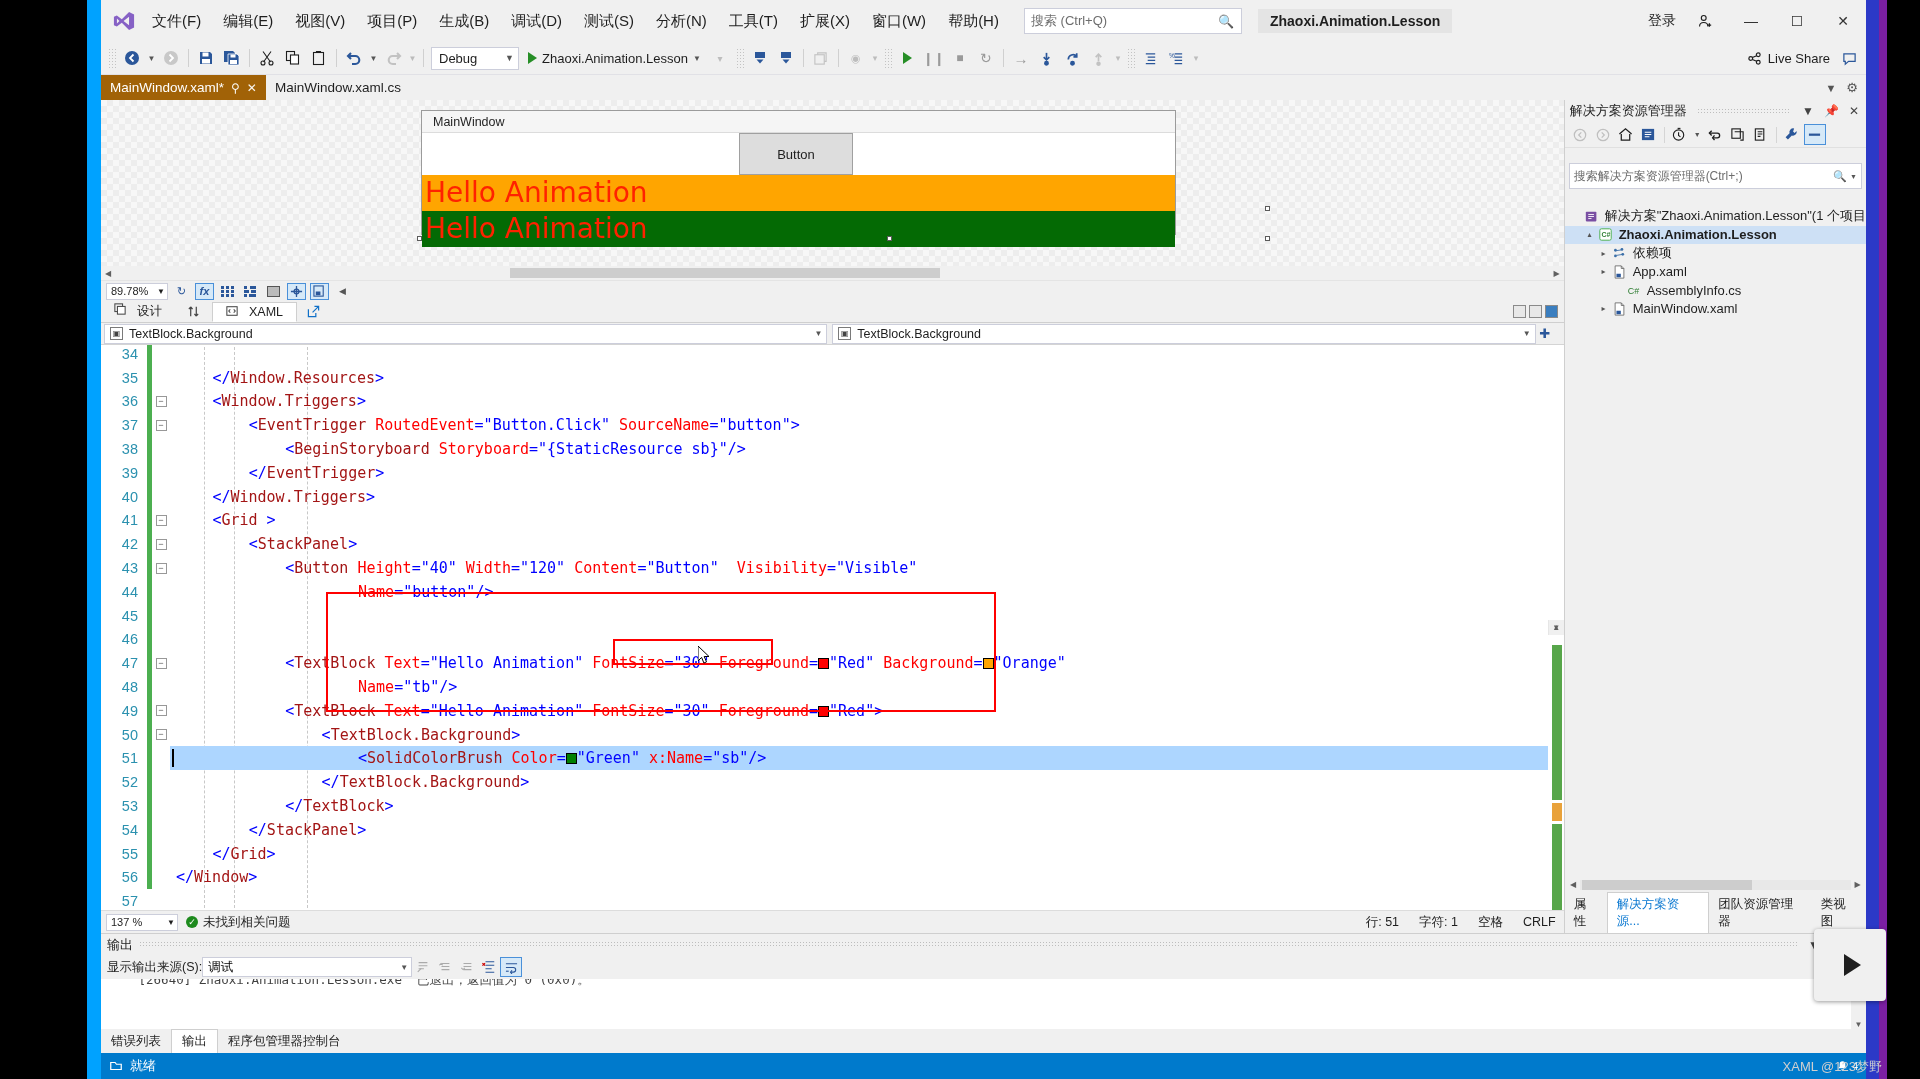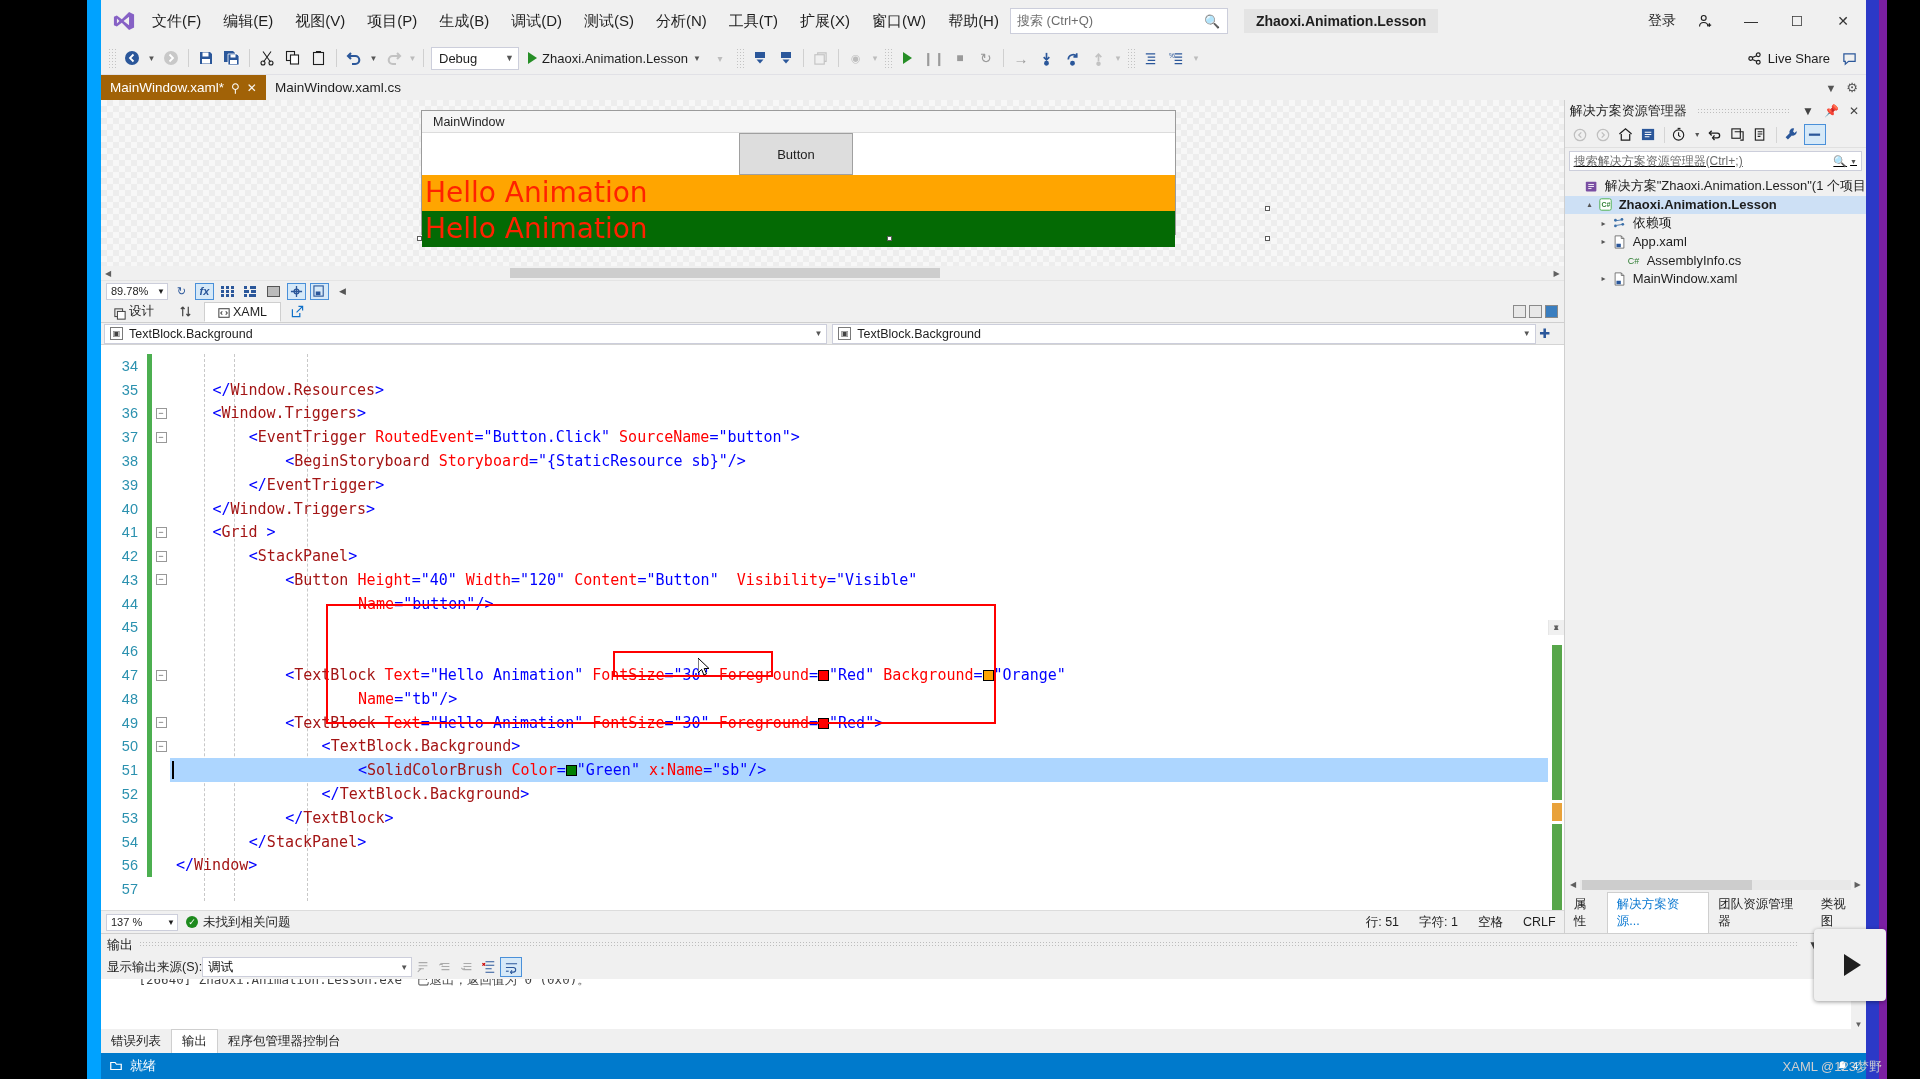--- a/index.html
+++ b/index.html
@@ -21,21 +21,21 @@
   
   .vs { position:absolute; left:101px; top:0; width:1765px; height:1079px; background:#f0f0f0;
         display:flex; flex-direction:column; }
 
   
   .titlebar { height:42px; background:#f0f0f0; display:flex; align-items:center;
               flex:0 0 42px; position:relative; }
   .vs-logo { width:34px; height:30px; margin-left:6px; display:flex; align-items:center; justify-content:center; }
   .menu { display:flex; align-items:center; height:100%; }
   .menu-item { font-size:15px; color:#1e1e1e; padding:4px 11px; white-space:nowrap; cursor:default; }
-  .search-box { width:218px; height:16px; border:1px solid #cccedb;
+  .search-box { margin-left:14px; width:218px; height:16px; border:1px solid #cccedb;
                 background:#fff; display:flex; align-items:center; padding:12px 6px; }
   .search-box span.ph { font-size:13px; color:#6d6d6d; }
   .search-ico { margin-left:auto; font-size:13px; color:#444; }
   .proj-chip { margin-left:16px; background:#e4e4e4; padding:4px 12px;
                font-size:14px; font-weight:bold; color:#1e1e1e; }
   .title-right { margin-left:auto; display:flex; align-items:center; height:100%; }
   .signin { font-size:14px; color:#1e1e1e; padding:0 6px; }
   .winbtn { width:46px; height:42px; display:flex; align-items:center; justify-content:center;
             font-size:14px; color:#333; }
 
@@ -102,21 +102,21 @@
             padding-left:5px; border-top:1px solid #e4e4e4; }
   .zcombo { width:62px; height:17px; border:1px solid #cccedb; background:#fff; font-size:11px;
             display:flex; align-items:center; padding:0 2px 0 4px; color:#1e1e1e; }
   .zcombo .caret { margin-left:auto; font-size:8px; }
   .dz-ico { width:19px; height:17px; display:flex; align-items:center; justify-content:center;
             font-size:11px; color:#2b579a; }
   .dz-ico.box { border:1px solid #4a90d9; background:#d6e9f8; }
 
   .viewtabs { flex:0 0 22px; background:#f0f0f0; display:flex; align-items:center;
               gap:0; font-size:12.5px; color:#1e1e1e; border-bottom:1px solid #cfcfcf; }
-  .vt { display:flex; align-items:flex-end; gap:3px; padding:2px 13px; }
+  .vt { display:flex; align-items:flex-start; gap:11px; padding:2px 13px; }
   .vt.active { background:#fff; border:1px solid #cfcfcf; border-bottom:1px solid #fff; margin-bottom:-1px; }
   .vt-right { margin-left:auto; display:flex; gap:3px; padding-right:6px; }
   .vt-sq { width:13px; height:13px; border:1px solid #8a8a8a; background:#e8e8e8; }
 
   
   .navbar2 { flex:0 0 22px; background:#f0f0f0; display:flex; align-items:center;
              border-bottom:1px solid #d4d4d4; }
   .navsel { height:20px; border:1px solid #cccedb; background:#fff; display:flex;
             align-items:center; gap:6px; font-size:12.5px; color:#1e1e1e; padding:0 4px 0 5px; }
   .navsel .caret { margin-left:auto; font-size:8px; color:#555; padding-left:8px; }
@@ -183,22 +183,22 @@
   .se-head .dots { flex:1 1 auto; height:7px; margin:0 4px;
        background-image:radial-gradient(#bdbdbd 1px, transparent 1px); background-size:3px 3px; }
   .se-head .ic { font-size:12px; color:#444; padding:0 2px; }
   .se-toolbar { height:26px; display:flex; align-items:center; gap:1px; padding:0 4px;
                 border-bottom:1px solid #e0e0e0; }
   .se-tb { width:22px; height:21px; display:flex; align-items:center; justify-content:center;
            font-size:12px; color:#2b579a; }
   .se-tb.dis { color:#bfbfbf; }
   .se-tb.box { border:1px solid #4a90d9; background:#d6e9f8; }
   .se-tb-sep { width:1px; height:16px; background:#d5d5d5; margin:0 3px; }
-  .se-search { height:20px; margin:3px 4px; border:1px solid #cccedb; background:#fff;
-               display:flex; align-items:center; padding:0 4px;text-decoration:underline; }
+  .se-search { height:26px; margin:15px 4px; border:1px solid #cccedb; background:#fff;
+               display:flex; align-items:center; padding:0 4px; }
   .se-search span { font-size:12px; color:#6d6d6d; }
   .se-tree { flex:1 1 auto; background:#f0f0f0; padding-top:3px; overflow:hidden; }
   .trow { height:18.5px; display:flex; align-items:center; font-size:13px; color:#1e1e1e; white-space:nowrap; }
   .trow.sel { background:#cde0f5; font-weight:bold; }
   .tw { width:14px; display:flex; align-items:center; justify-content:center; font-size:8px; color:#555; }
   .ticon { width:18px; display:flex; align-items:center; justify-content:center; font-size:11px; }
   .se-hscroll { flex:0 0 15px; background:#f0f0f0; display:flex; align-items:center; padding:0 2px; }
   .se-hscroll .arrow { width:13px; text-align:center; font-size:8px; color:#606060; }
   .se-hscroll .track { flex:1 1 auto; height:10px; background:#e8e8e8; position:relative; }
   .se-hscroll .thumb { position:absolute; left:2px; top:0; width:170px; height:10px; background:#cdcdcd; }
@@ -638,20 +638,21 @@
               <div class="codeline"><div class="lnum">45</div><div class="chgbar chg-green"></div><div class="foldcol"><div class="foldline"></div></div><div class="ctext" style="padding-left: 6px;"></div></div>
               <div class="codeline"><div class="lnum">46</div><div class="chgbar chg-green"></div><div class="foldcol"><div class="foldline"></div></div><div class="ctext" style="padding-left: 6px;"></div></div>
               <div class="codeline"><div class="lnum">47</div><div class="chgbar chg-green"></div><div class="foldcol"><div class="foldbox">−</div></div><div class="ctext" style="padding-left: 115.2px;"><span class="t-br">&lt;</span><span class="t-el">TextBlock</span> <span class="t-at">Text</span><span class="t-eq">=</span><span class="t-vl">"Hello Animation"</span> <span class="t-at">FontSize</span><span class="t-eq">=</span><span class="t-vl">"30"</span> <span class="t-at">Foreground</span><span class="t-eq">=</span><span class="swatch sw-red"></span><span class="t-vl">"Red"</span> <span class="t-at">Background</span><span class="t-eq">=</span><span class="swatch sw-orange"></span><span class="t-vl">"Orange"</span></div></div>
               <div class="codeline"><div class="lnum">48</div><div class="chgbar chg-green"></div><div class="foldcol"><div class="foldline"></div></div><div class="ctext" style="padding-left: 188px;"><span class="t-at">Name</span><span class="t-eq">=</span><span class="t-vl">"tb"</span><span class="t-br">/&gt;</span></div></div>
               <div class="codeline"><div class="lnum">49</div><div class="chgbar chg-green"></div><div class="foldcol"><div class="foldbox">−</div></div><div class="ctext" style="padding-left: 115.2px;"><span class="t-br">&lt;</span><span class="t-el">TextBlock</span> <span class="t-at">Text</span><span class="t-eq">=</span><span class="t-vl">"Hello Animation"</span> <span class="t-at">FontSize</span><span class="t-eq">=</span><span class="t-vl">"30"</span> <span class="t-at">Foreground</span><span class="t-eq">=</span><span class="swatch sw-red"></span><span class="t-vl">"Red"</span><span class="t-br">&gt;</span></div></div>
               <div class="codeline"><div class="lnum">50</div><div class="chgbar chg-green"></div><div class="foldcol"><div class="foldbox">−</div></div><div class="ctext" style="padding-left: 151.6px;"><span class="t-br">&lt;</span><span class="t-el">TextBlock.Background</span><span class="t-br">&gt;</span></div></div>
               <div class="codeline"><div class="hl-line"></div><div class="lnum">51</div><div class="chgbar chg-green"></div><div class="foldcol"><div class="foldline"></div></div><div class="ctext" style="padding-left: 188px;"><span class="t-br">&lt;</span><span class="t-el">SolidColorBrush</span> <span class="t-at">Color</span><span class="t-eq">=</span><span class="swatch sw-green"></span><span class="t-vl">"Green"</span> <span class="t-at">x:Name</span><span class="t-eq">=</span><span class="t-vl">"sb"</span><span class="t-br">/&gt;</span></div><div class="caret-bar" style="left: 71px; top: 3px;"></div></div>
               <div class="codeline"><div class="lnum">52</div><div class="chgbar chg-green"></div><div class="foldcol"><div class="foldline"></div></div><div class="ctext" style="padding-left: 151.6px;"><span class="t-br">&lt;/</span><span class="t-el">TextBlock.Background</span><span class="t-br">&gt;</span></div></div>
               <div class="codeline"><div class="lnum">53</div><div class="chgbar chg-green"></div><div class="foldcol"><div class="foldline"></div></div><div class="ctext" style="padding-left: 115.2px;"><span class="t-br">&lt;/</span><span class="t-el">TextBlock</span><span class="t-br">&gt;</span></div></div>
               <div class="codeline"><div class="lnum">54</div><div class="chgbar chg-green"></div><div class="foldcol"><div class="foldline"></div></div><div class="ctext" style="padding-left: 78.8px;"><span class="t-br">&lt;/</span><span class="t-el">StackPanel</span><span class="t-br">&gt;</span></div></div>
+              <div class="codeline"><div class="lnum">55</div><div class="chgbar chg-green"></div><div class="foldcol"><div class="foldline"></div></div><div class="ctext" style="padding-left: 42.4px;"><span class="t-br">&lt;/</span><span class="t-el">Grid</span><span class="t-br">&gt;</span></div></div>
               <div class="codeline"><div class="lnum">56</div><div class="chgbar chg-green"></div><div class="foldcol"><div class="foldline"></div></div><div class="ctext" style="padding-left: 6px;"><span class="t-br">&lt;/</span><span class="t-el">Window</span><span class="t-br">&gt;</span></div></div>
               <div class="codeline"><div class="lnum">57</div><div class="chgbar chg-none"></div><div class="foldcol"><div class="foldline"></div></div><div class="ctext" style="padding-left: 6px;"></div></div>
               <div class="redbox-main" style="left:225px; top:250px; width:670px; height:120px;"></div>
 
             <div class="redbox-inner" style="left:512px; top:297px; width:160px; height:26px;"></div>
 
             <div class="mouse-cur" style="left:597px; top:304px;">
               <svg width="13" height="19" viewBox="0 0 13 19">
                   <path d="M0 0l0 15 3.6-3.6 2.3 5.6 2.6-1.1-2.3-5.4H11z" fill="#fff" stroke="#000" stroke-width="1"></path>
                 </svg>

